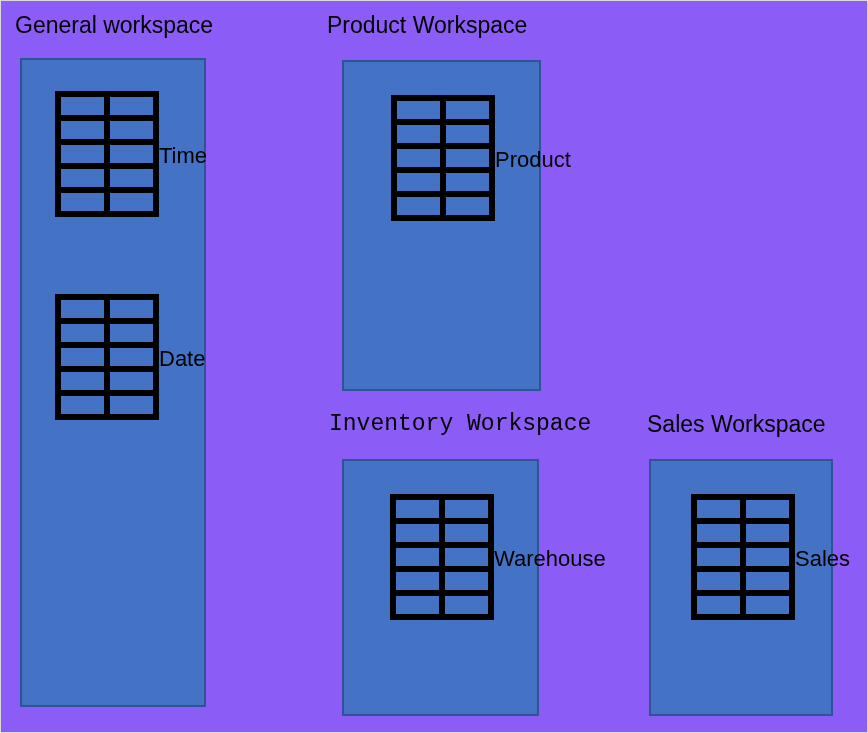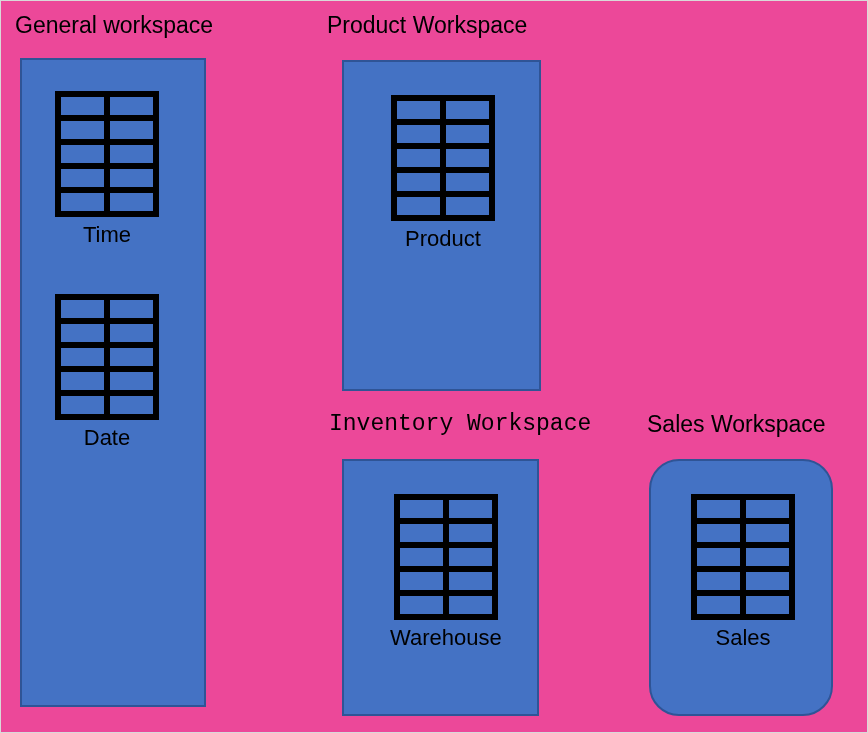--- a/index.html
+++ b/index.html
@@ -7,21 +7,21 @@
     padding: 0;
     background: #ffffff;
   }
   body {
     font-family: "Liberation Sans", sans-serif;
   }
   #canvas {
     position: relative;
     width: 868px;
     height: 733px;
-    background: #ec4899;
+    background: #8b5cf6;
     box-sizing: border-box;
     border: 1px solid #d9d9d9;
     overflow: hidden;
   }
   .ws-title {
     position: absolute;
     font-size: 23px;
     line-height: 28px;
     color: #000000;
     white-space: nowrap;
@@ -29,21 +29,21 @@
   }
   .ws-box {
     position: absolute;
     background: #4472C4;
     border: 2px solid #2F5496;
     box-sizing: border-box;
   }
   .table-node {
     position: absolute;
     display: flex;
-    flex-direction: column;
+    flex-direction: row;
     align-items: center;
   }
   .table-icon {
     width: 104px;
     height: 126px;
     background: #000000;
     box-sizing: border-box;
     padding: 6px;
     display: grid;
     grid-template-columns: 1fr 1fr;
@@ -143,21 +143,21 @@
           <i></i>
           <i></i>
           <i></i>
       </div>
       <div class="node-label">Warehouse</div>
     </div>
   </div>
 
   <div class="ws-title" style="left:646px; top:409px;">Sales Workspace</div>
 
-  <div class="ws-box" style="left:648px; top:458px; width:184px; height:257px;border-radius:30px;">
+  <div class="ws-box" style="left:648px; top:458px; width:184px; height:257px;">
 
     <div class="table-node" style="left:40px; top:33px;">
       <div class="table-icon">
         <i></i>
           <i></i>
           <i></i>
           <i></i>
           <i></i>
           <i></i>
           <i></i>

